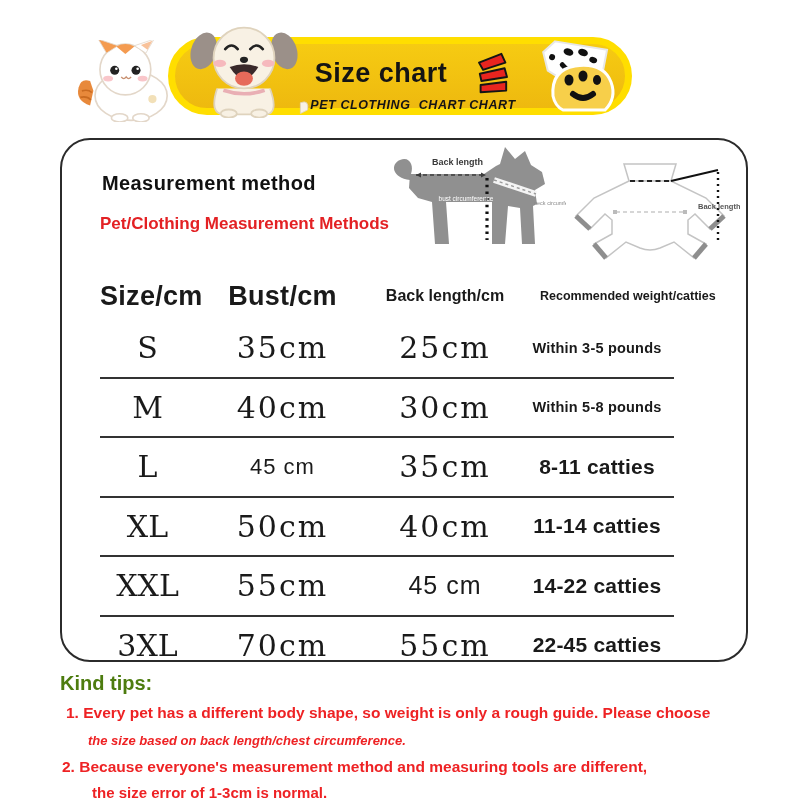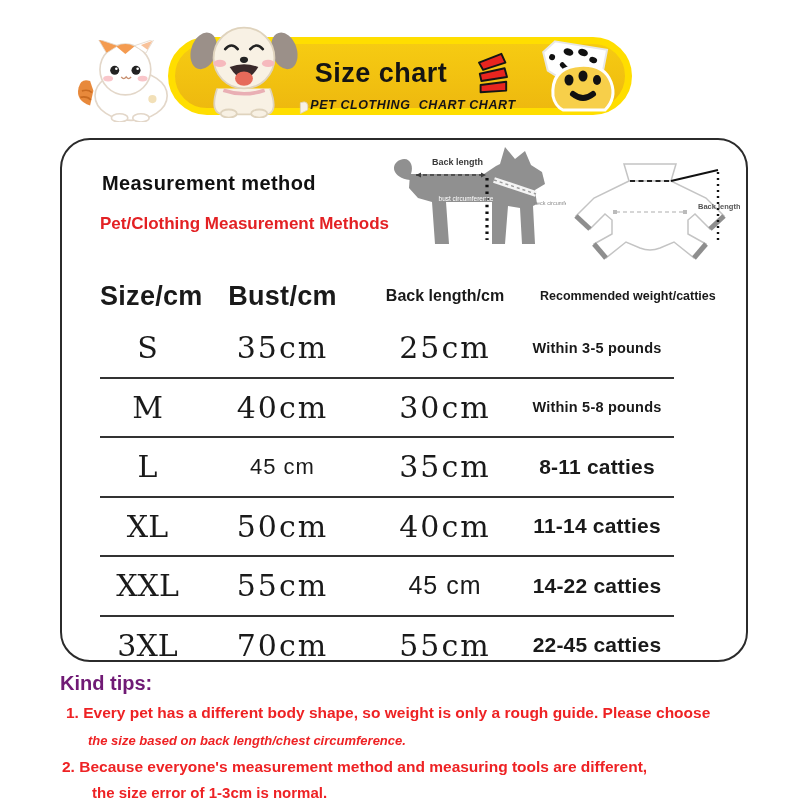--- a/index.html
+++ b/index.html
@@ -50,21 +50,21 @@
   .h-back{font-size:16px;font-weight:700;}
   .h-weight{font-size:12.5px;font-weight:700;padding-left:20px;}
   .c-size,.c-bust,.c-back{font-family:"DejaVu Serif","Liberation Serif",serif;font-size:30px;}
   .c-bust,.c-back{letter-spacing:2px;}
   .c-bust.alt{font-family:"Liberation Sans",sans-serif;font-size:22px;font-weight:500;letter-spacing:1px;}
   .c-back.alt{font-family:"Liberation Sans",sans-serif;font-size:25px;font-weight:500;letter-spacing:1px;}
   .c-weight{font-family:"Liberation Sans",sans-serif;font-size:21px;font-weight:600;letter-spacing:0.2px;}
   .c-weight.small{font-size:14.5px;font-weight:700;}
 
   
-  .tips-heading{position:absolute;left:60px;top:672px;font-size:20px;font-weight:700;color:#701a75;}
+  .tips-heading{position:absolute;left:60px;top:672px;font-size:20px;font-weight:700;color:#4d7c0f;}
   .tip{position:absolute;color:#EE2224;font-weight:700;white-space:nowrap;}
   .tip-1{left:66px;top:704px;font-size:15.5px;}
   .tip-1b{left:88px;top:733px;font-size:13px;font-style:italic;}
   .tip-2{left:62px;top:758px;font-size:15.5px;text-align:right;}
   .tip-2b{left:92px;top:784px;font-size:15px;}
 </style>
 </head>
 <body>
 
 <div>

